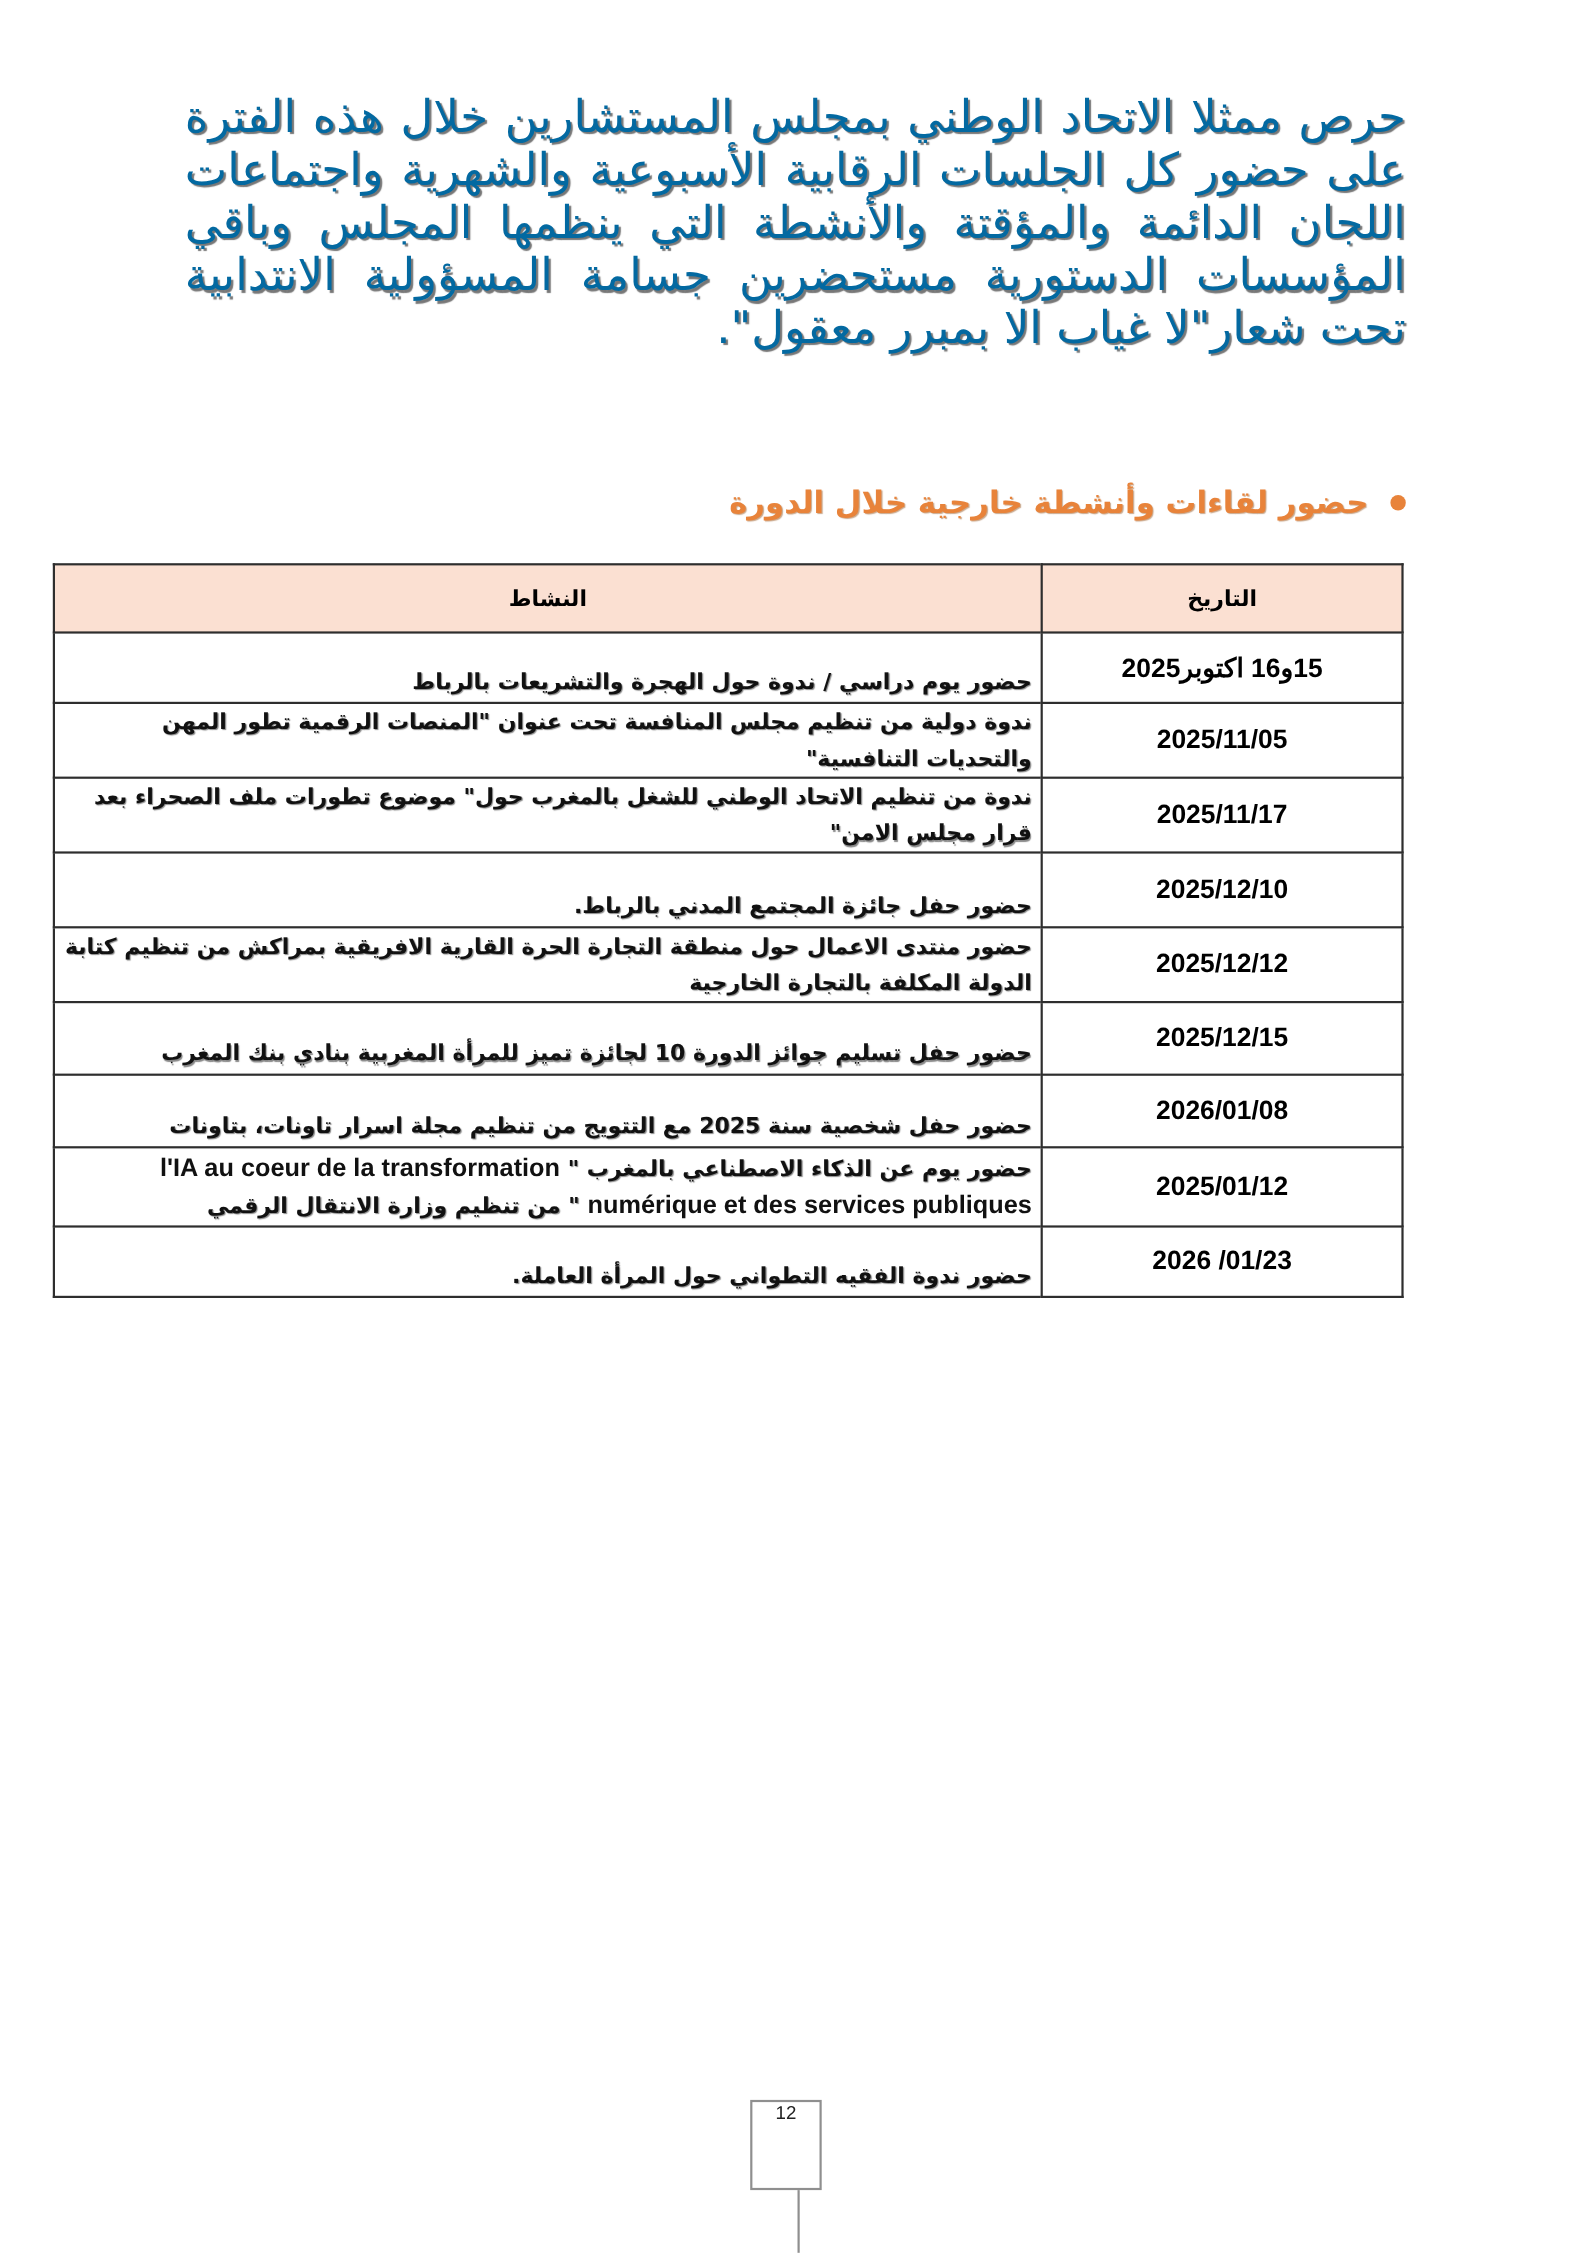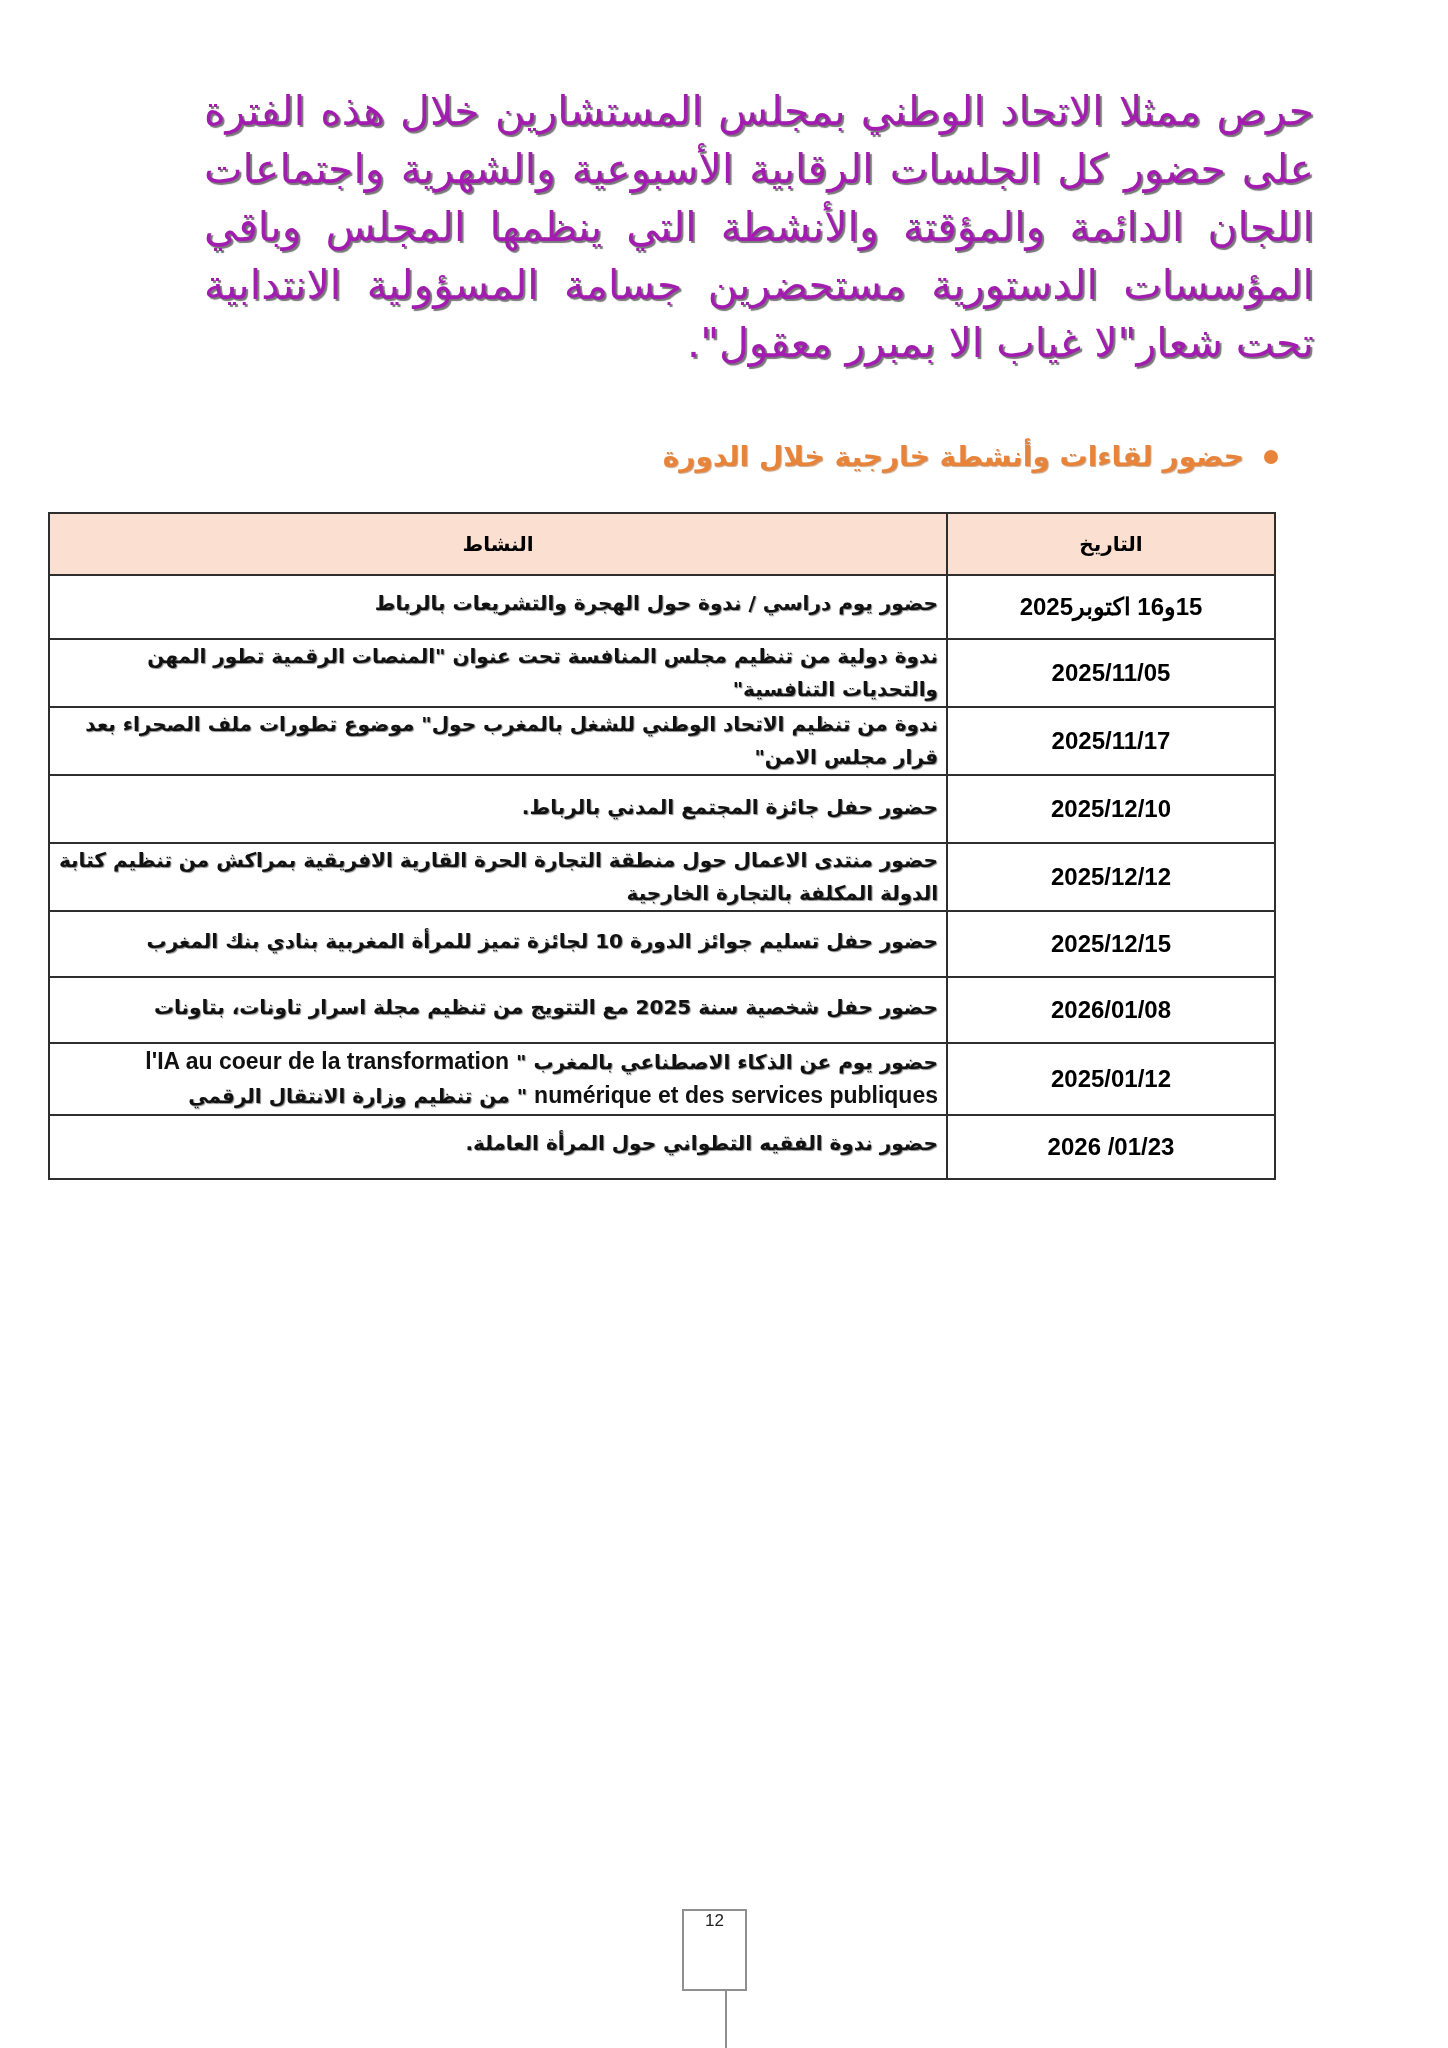--- a/index.html
+++ b/index.html
@@ -1,22 +1,22 @@
 <!DOCTYPE html>
 <html><head>
 <meta charset="utf-8">
 <style>
   html, body { margin: 0; padding: 0; background: #ffffff; }
   body { width: 1448px; height: 2048px; position: relative; overflow: hidden;
          font-family: "DejaVu Sans", "Liberation Sans", sans-serif; color: #000; }
   .intro {
     position: absolute; left: 168px; top: 82px; width: 1110px;
     direction: rtl; text-align: justify; text-align-last: right;
-    font-family: "DejaVu Sans", sans-serif; font-size: 41px; line-height: 58px;
-    color: #a21caf; text-shadow: 2px 2px 1px #777; margin-left: 36px;
+    font-family: "DejaVu Sans", sans-serif; font-size: 41px; line-height: 48px;
+    color: #0369a1; text-shadow: 2px 2px 1px #777;
   }
   .bullet-line {
     position: absolute; right: 170px; top: 440px;
     direction: rtl; display: flex; align-items: center; gap: 20px;
     font-family: "DejaVu Sans", sans-serif; font-weight: bold; font-size: 28px;
     color: #E8833A; text-shadow: 1px 1px 1px #c9a88c;
   }
   .bullet-dot { width: 14px; height: 14px; border-radius: 50%; background: #E8833A; display: inline-block; }
   table.activities {
     position: absolute; left: 48px; top: 512px; width: 1228px;
@@ -33,21 +33,21 @@
   th.col-activity { vertical-align: bottom; padding-bottom: 8px; }
   td.date {
     text-align: center; font-family: "Liberation Sans", sans-serif; font-weight: bold;
     font-size: 24px; direction: ltr;
   }
   td.date.rtl { direction: rtl; }
   td.act {
     text-align: right; font-family: "DejaVu Sans", sans-serif; font-weight: bold;
     font-size: 20px; line-height: 33px; color: #111; text-shadow: 1px 1px 1px #888;
   }
-  td.act.bottom { vertical-align: bottom; padding-bottom: 18px; }
+  td.act.bottom { vertical-align: bottom; padding-bottom: 2px; }
   td.act .latin { font-family: "Liberation Sans", sans-serif; font-size: 23px; text-shadow: none; }
   .page-box {
     position: absolute; left: 682px; top: 1909px; width: 65px; height: 82px;
     border: 2px solid #8f8f8f; box-sizing: border-box;
     display: flex; justify-content: center;
     font-family: "Liberation Sans", sans-serif; font-size: 17px; color: #222;
   }
   .page-line { position: absolute; left: 725px; top: 1991px; width: 2px; height: 57px; background: #8f8f8f; }
 </style>
 </head>

